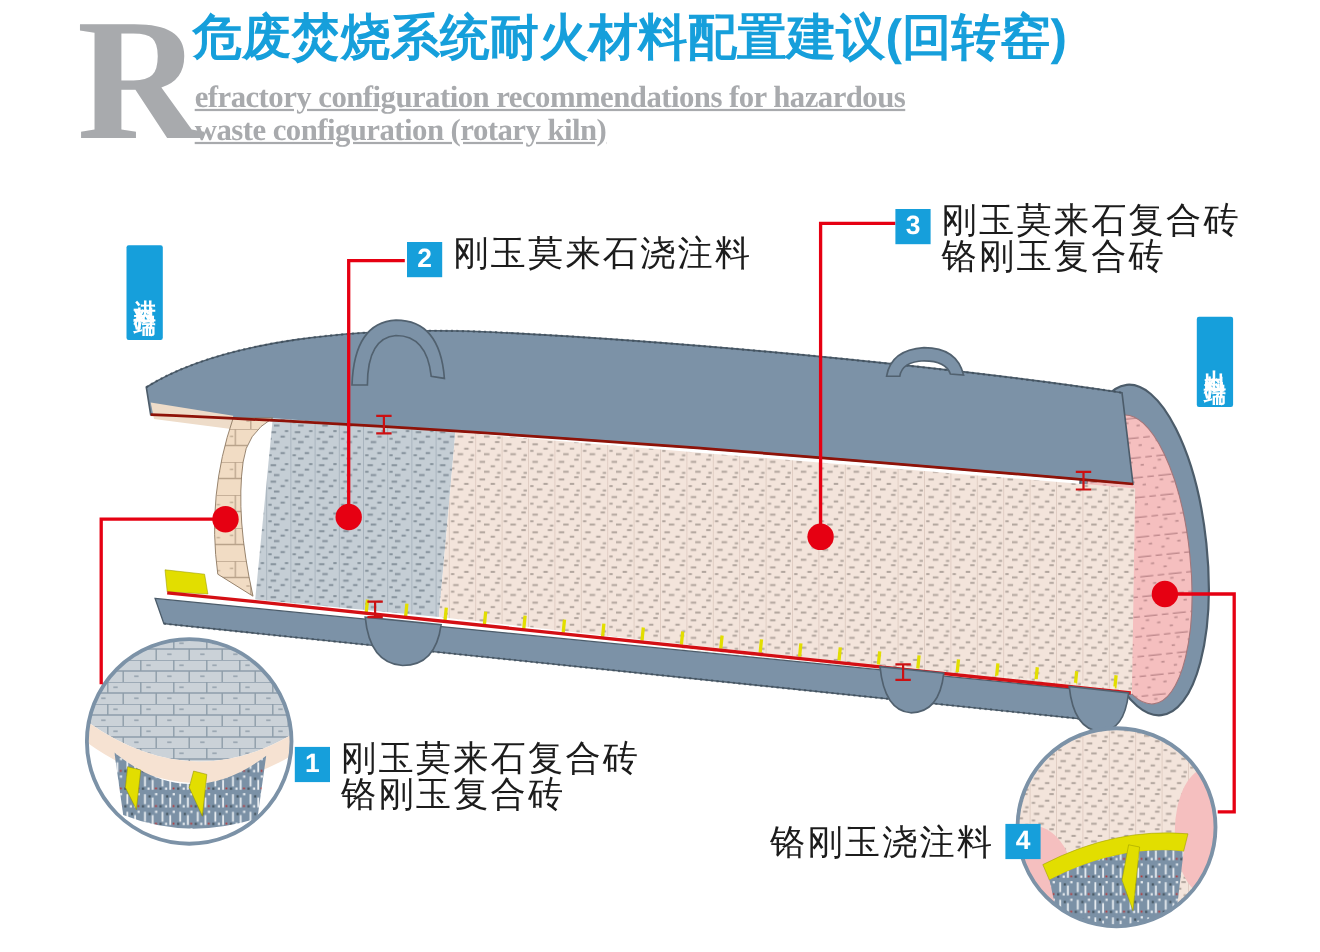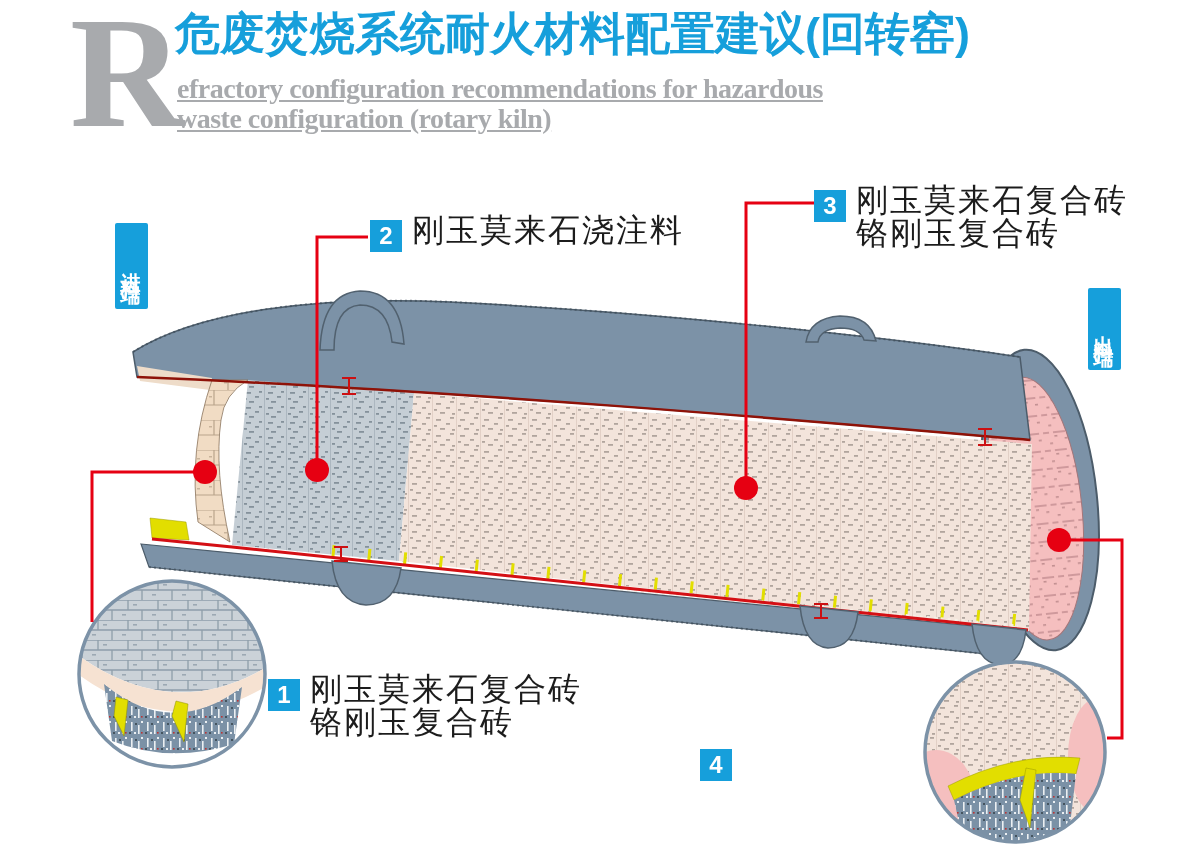--- a/index.html
+++ b/index.html
@@ -263,16 +263,19 @@
 
   <div class="label lab-c1">
     <span class="numbadge">1</span>
     <span class="lines">
       <span>刚玉莫来石复合砖</span>
       <span>铬刚玉复合砖</span>
     </span>
   </div>
 
   <div class="label lab-c4">
+    <span class="lines">
+      <span>铬刚玉浇注料</span>
+    </span>
     <span class="numbadge">4</span>
   </div>
 
 </div>
 
 </body></html>

